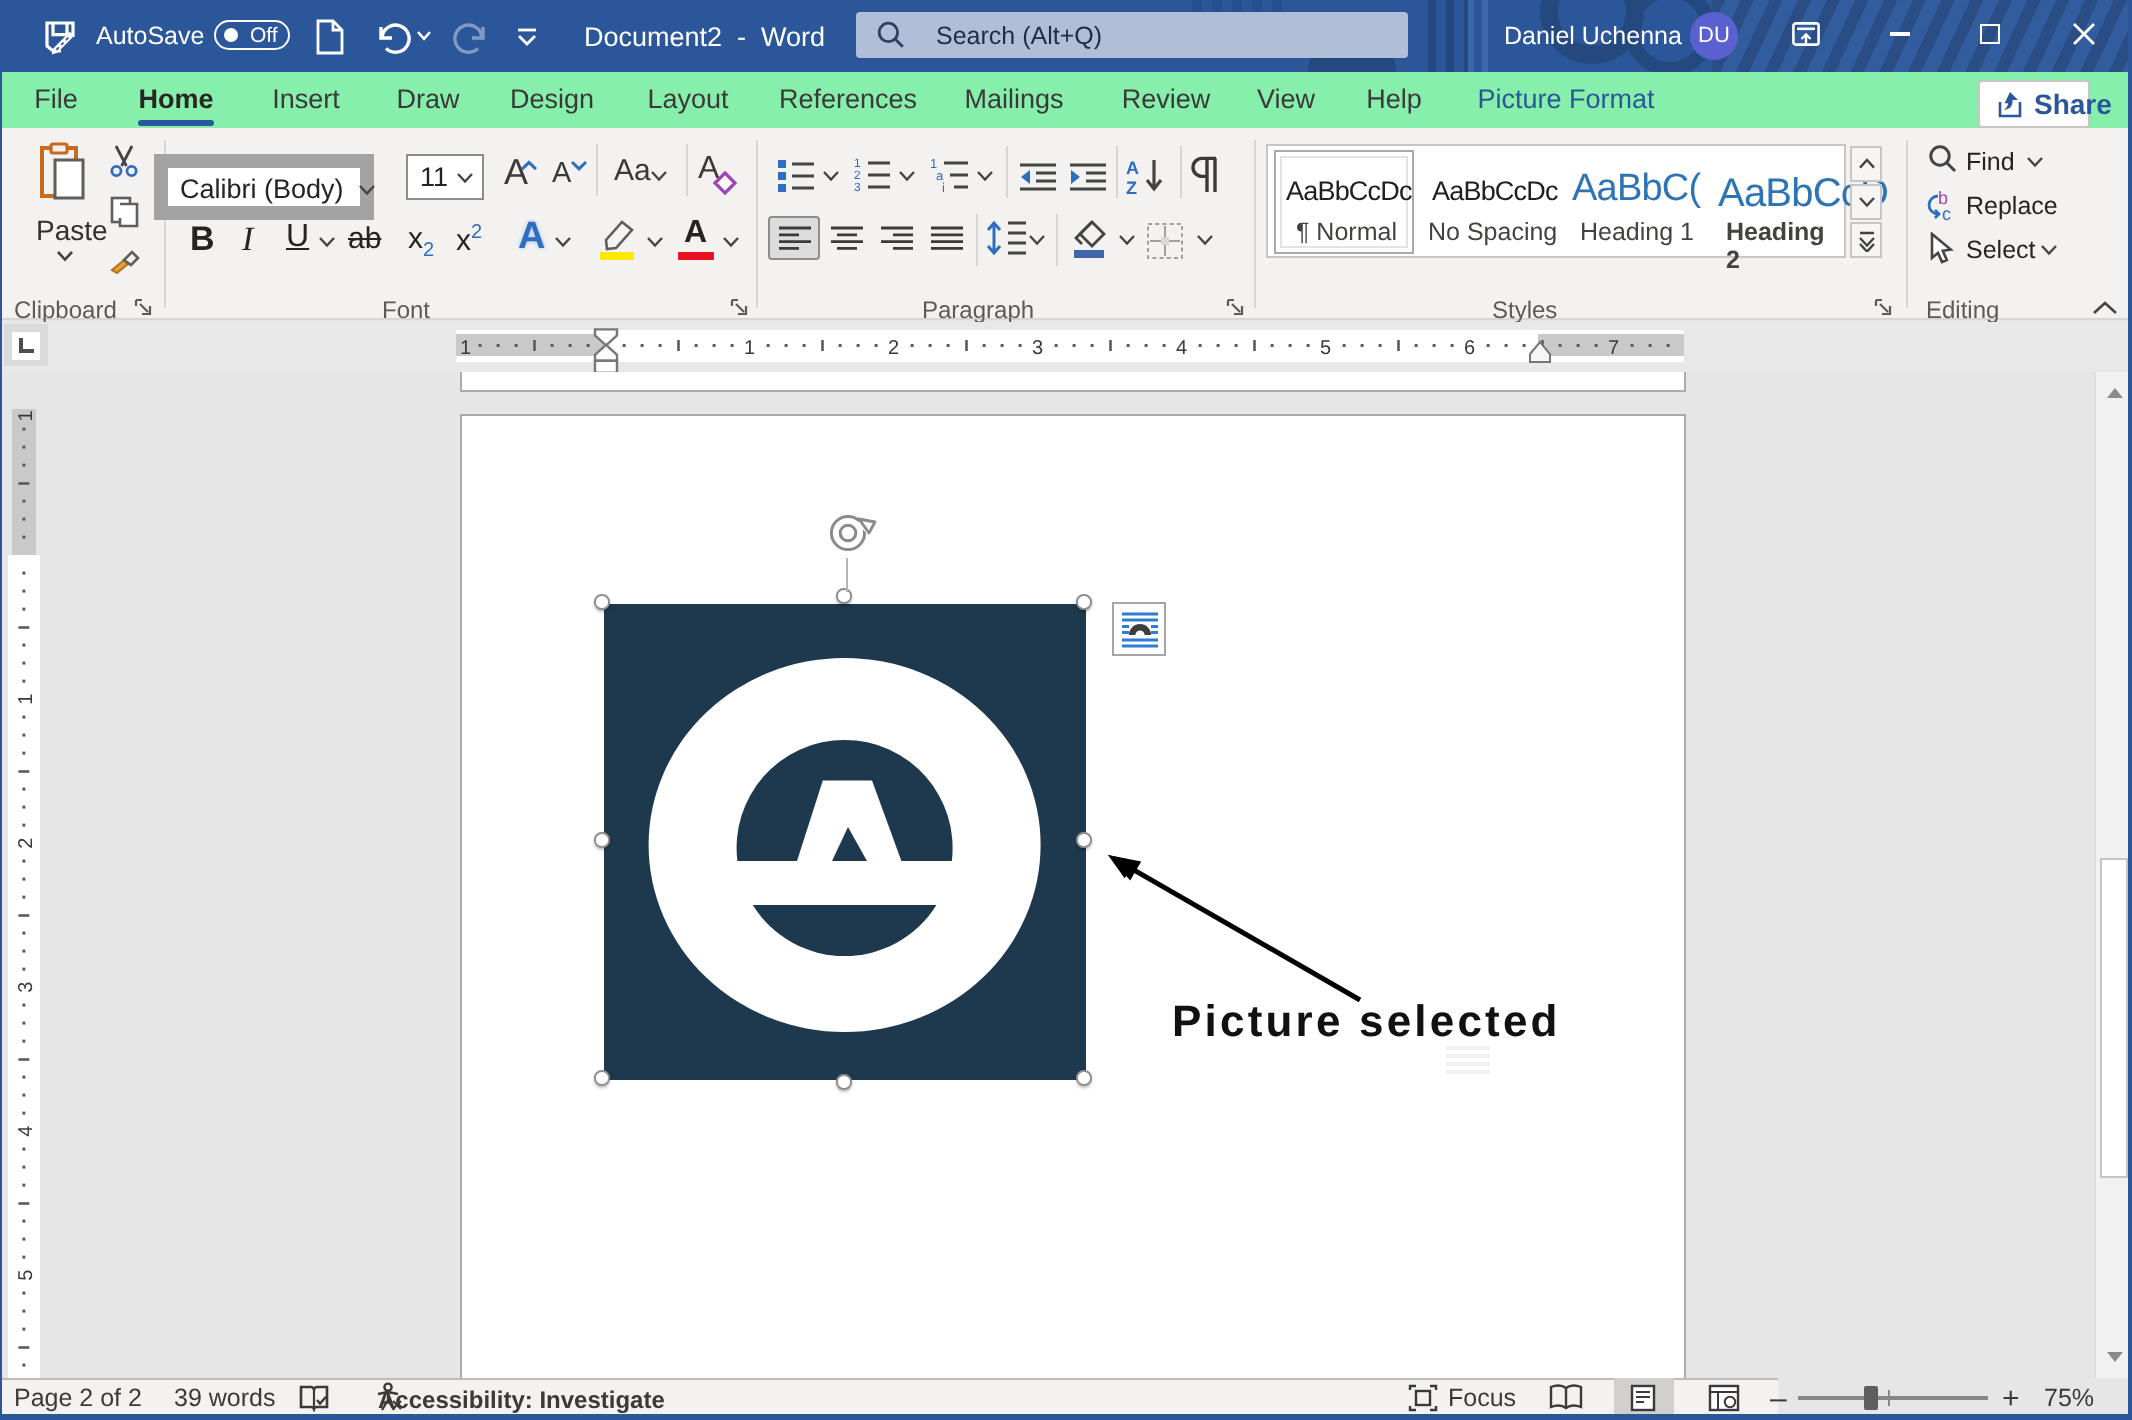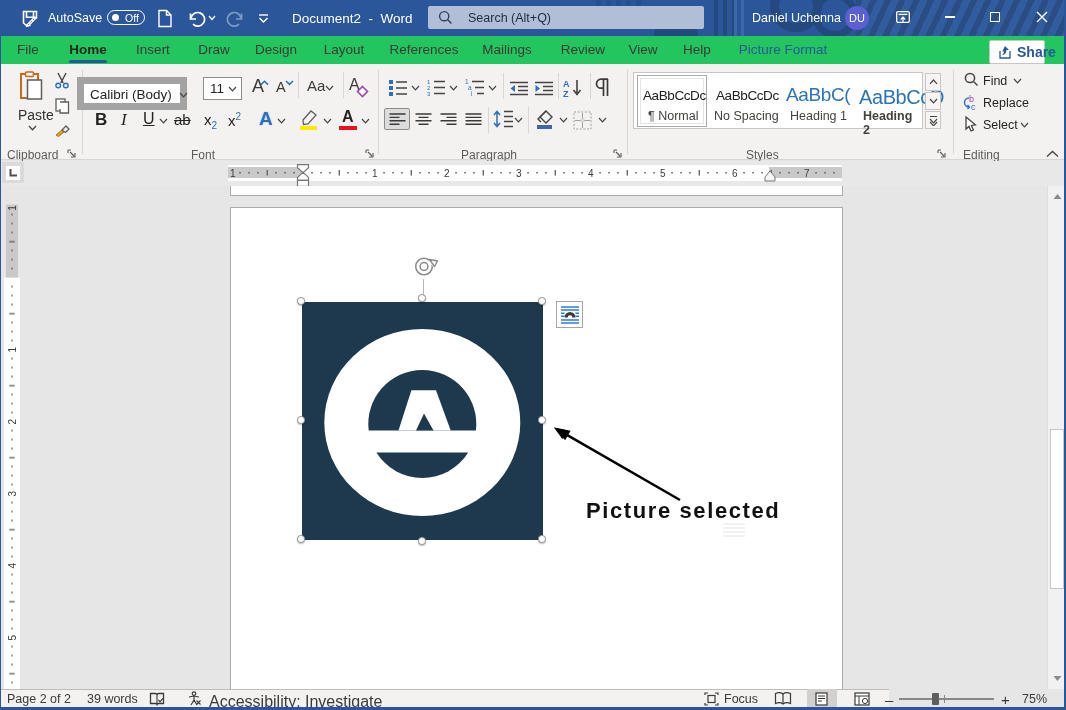--- a/index.html
+++ b/index.html
@@ -3,21 +3,21 @@
 <meta charset="utf-8">
 <style>
   * { margin:0; padding:0; box-sizing:border-box; }
   html,body { width:1066px; height:710px; overflow:hidden; }
   body { font-family:"Liberation Sans", sans-serif; position:relative; background:#e6e6e6; }
   .abs { position:absolute; }
   
   #titlebar { position:absolute; left:0; top:0; width:1066px; height:36px; background:#2b579a; overflow:hidden; }
   .tb-white { color:#ffffff; font-size:14px; }
   
-  #tabrow { position:absolute; left:1px; top:36px; width:1064px; height:28px; background:#22c55e; }
+  #tabrow { position:absolute; left:1px; top:36px; width:1064px; height:28px; background:#86efac; }
   .tab { position:absolute; top:0; height:28px; line-height:28px; font-size:13.5px; color:#3b3a39; text-align:center; }
   
   #ribbon { position:absolute; left:1px; top:64px; width:1064px; height:96px; background:#f3f2f1; border-bottom:1px solid #d8d6d3; }
   .gdiv { position:absolute; top:6px; height:84px; width:1px; background:#d8d6d3; }
   .glabel { position:absolute; top:84px; height:12px; font-size:12px; color:#5c5b58; text-align:left; }
   .launch { position:absolute; width:10px; height:10px; }
   .icon { position:absolute; }
   
   #rulerband { position:absolute; left:1px; top:161px; width:1064px; height:25px; background:#e8e8e8; }
   
@@ -508,21 +508,21 @@
   <svg class="abs" style="left:148px;top:2px" width="16" height="14" viewBox="0 0 16 14">
     <path d="M1.5 1.5 h5 a1.5 1.5 0 0 1 1.5 1.5 a1.5 1.5 0 0 1 1.5 -1.5 h5 v10 h-5 a1.5 1.5 0 0 0 -1.5 1 a1.5 1.5 0 0 0 -1.5 -1 h-5 z" fill="none" stroke="#3b3a39" stroke-width="1.3"></path>
     <path d="M8 3 v9" stroke="#3b3a39" stroke-width="1.1"></path>
     <path d="M9.5 8 l1.5 1.8 3-3.4" fill="none" stroke="#3b3a39" stroke-width="1.2"></path>
   </svg>
   <svg class="abs" style="left:185px;top:1px" width="17" height="16" viewBox="0 0 17 16">
     <circle cx="8" cy="2.6" r="1.8" fill="none" stroke="#3b3a39" stroke-width="1.2"></circle>
     <path d="M3 6 l5-1 5 1 M8 5 v4 M8 9 l-3 5 M8 9 l3 5" fill="none" stroke="#3b3a39" stroke-width="1.2"></path>
     <path d="M10.5 9.5 l4 4 M14.5 9.5 l-4 4" stroke="#3b3a39" stroke-width="1.1"></path>
   </svg>
-  <div class="abs" style="left:208px;top:2.5px;font-size:16px;">Accessibility: Investigate</div>
+  <div class="abs" style="left:188px;top:2.5px;font-size:12px;font-weight:bold;">Accessibility: Investigate</div>
   <svg class="abs" style="left:703px;top:2px" width="15" height="14" viewBox="0 0 15 14">
     <path d="M1 3 v-2 h3 M11 1 h3 v2 M14 11 v2 h-3 M4 13 h-3 v-2" fill="none" stroke="#3b3a39" stroke-width="1.2"></path>
     <rect x="4" y="3.5" width="7" height="7" fill="none" stroke="#3b3a39" stroke-width="1.2"></rect>
   </svg>
   <div class="abs" style="left:723px;top:2px;">Focus</div>
   <svg class="abs" style="left:773px;top:2px" width="18" height="14" viewBox="0 0 18 14">
     <path d="M9 2 c-2-1.5-5-1.5-7.5-0.5 v10 c2.5-1 5.5-1 7.5 0.5 c2-1.5 5-1.5 7.5-0.5 v-10 c-2.5-1-5.5-1-7.5 0.5 z" fill="none" stroke="#3b3a39" stroke-width="1.2"></path>
     <path d="M9 2 v10" stroke="#3b3a39" stroke-width="1.2"></path>
   </svg>
   <div class="abs" style="left:806px;top:-1px;width:30px;height:19px;background:#d2d0ce;"></div>

